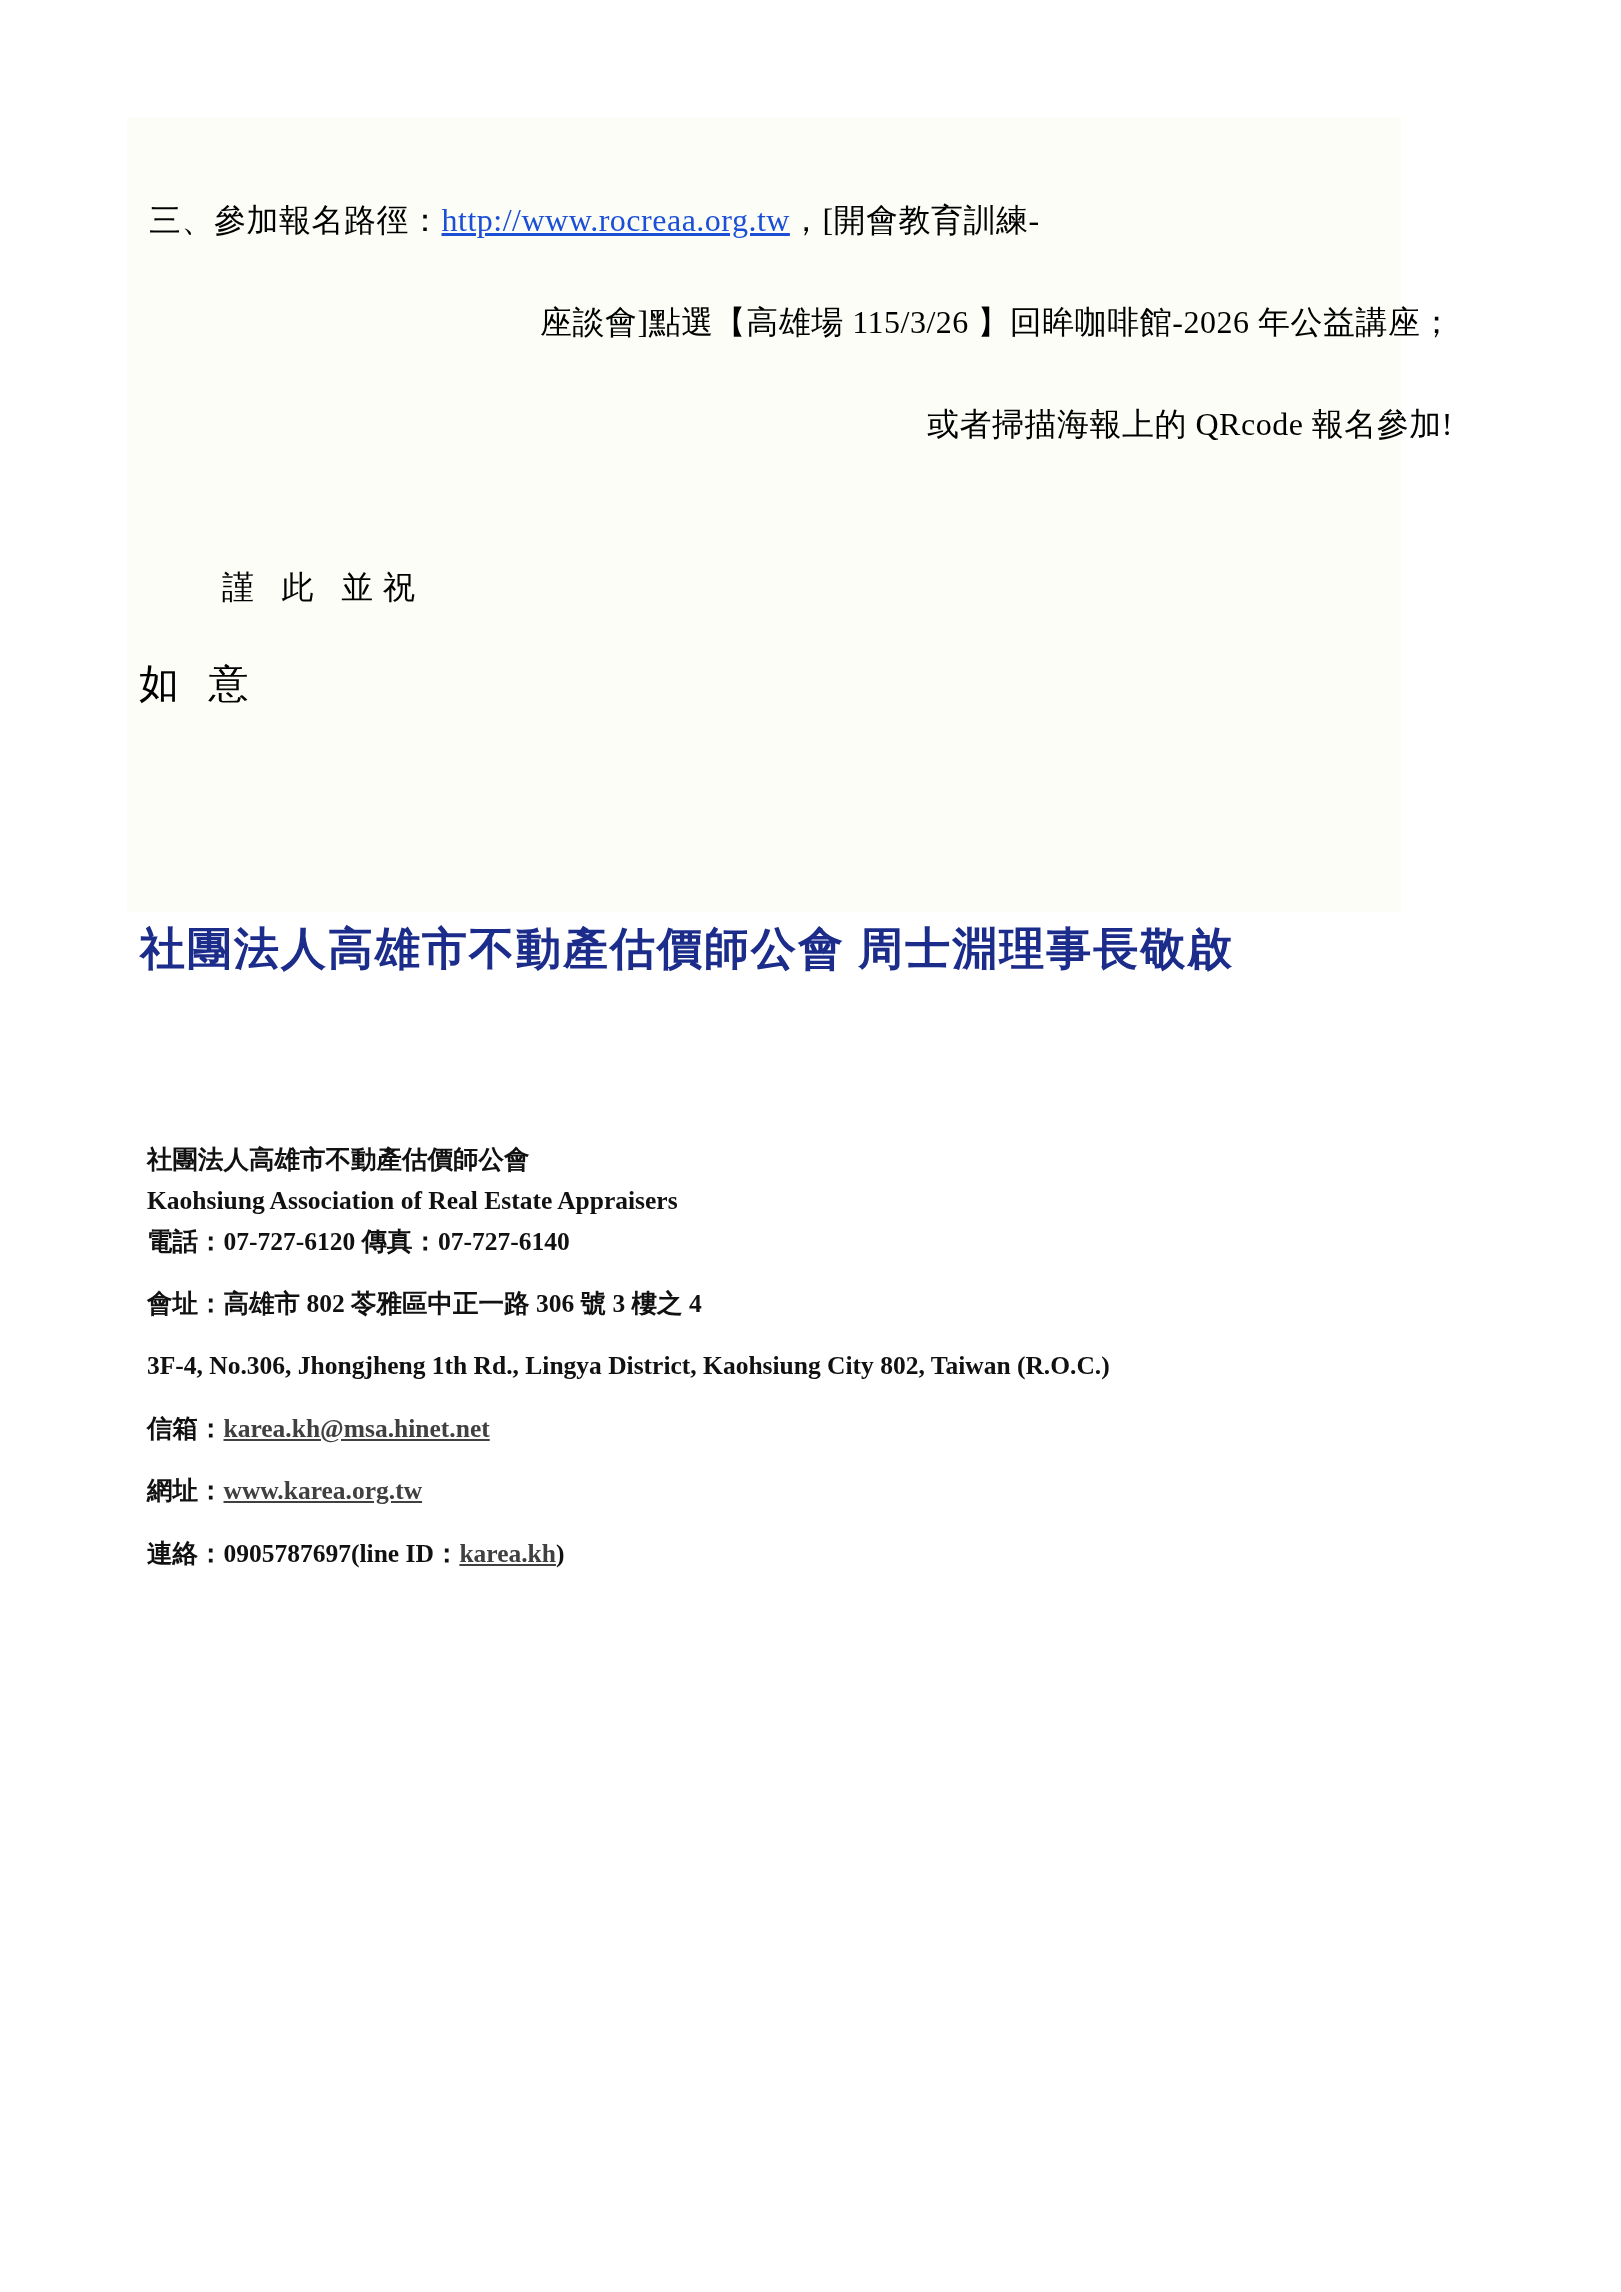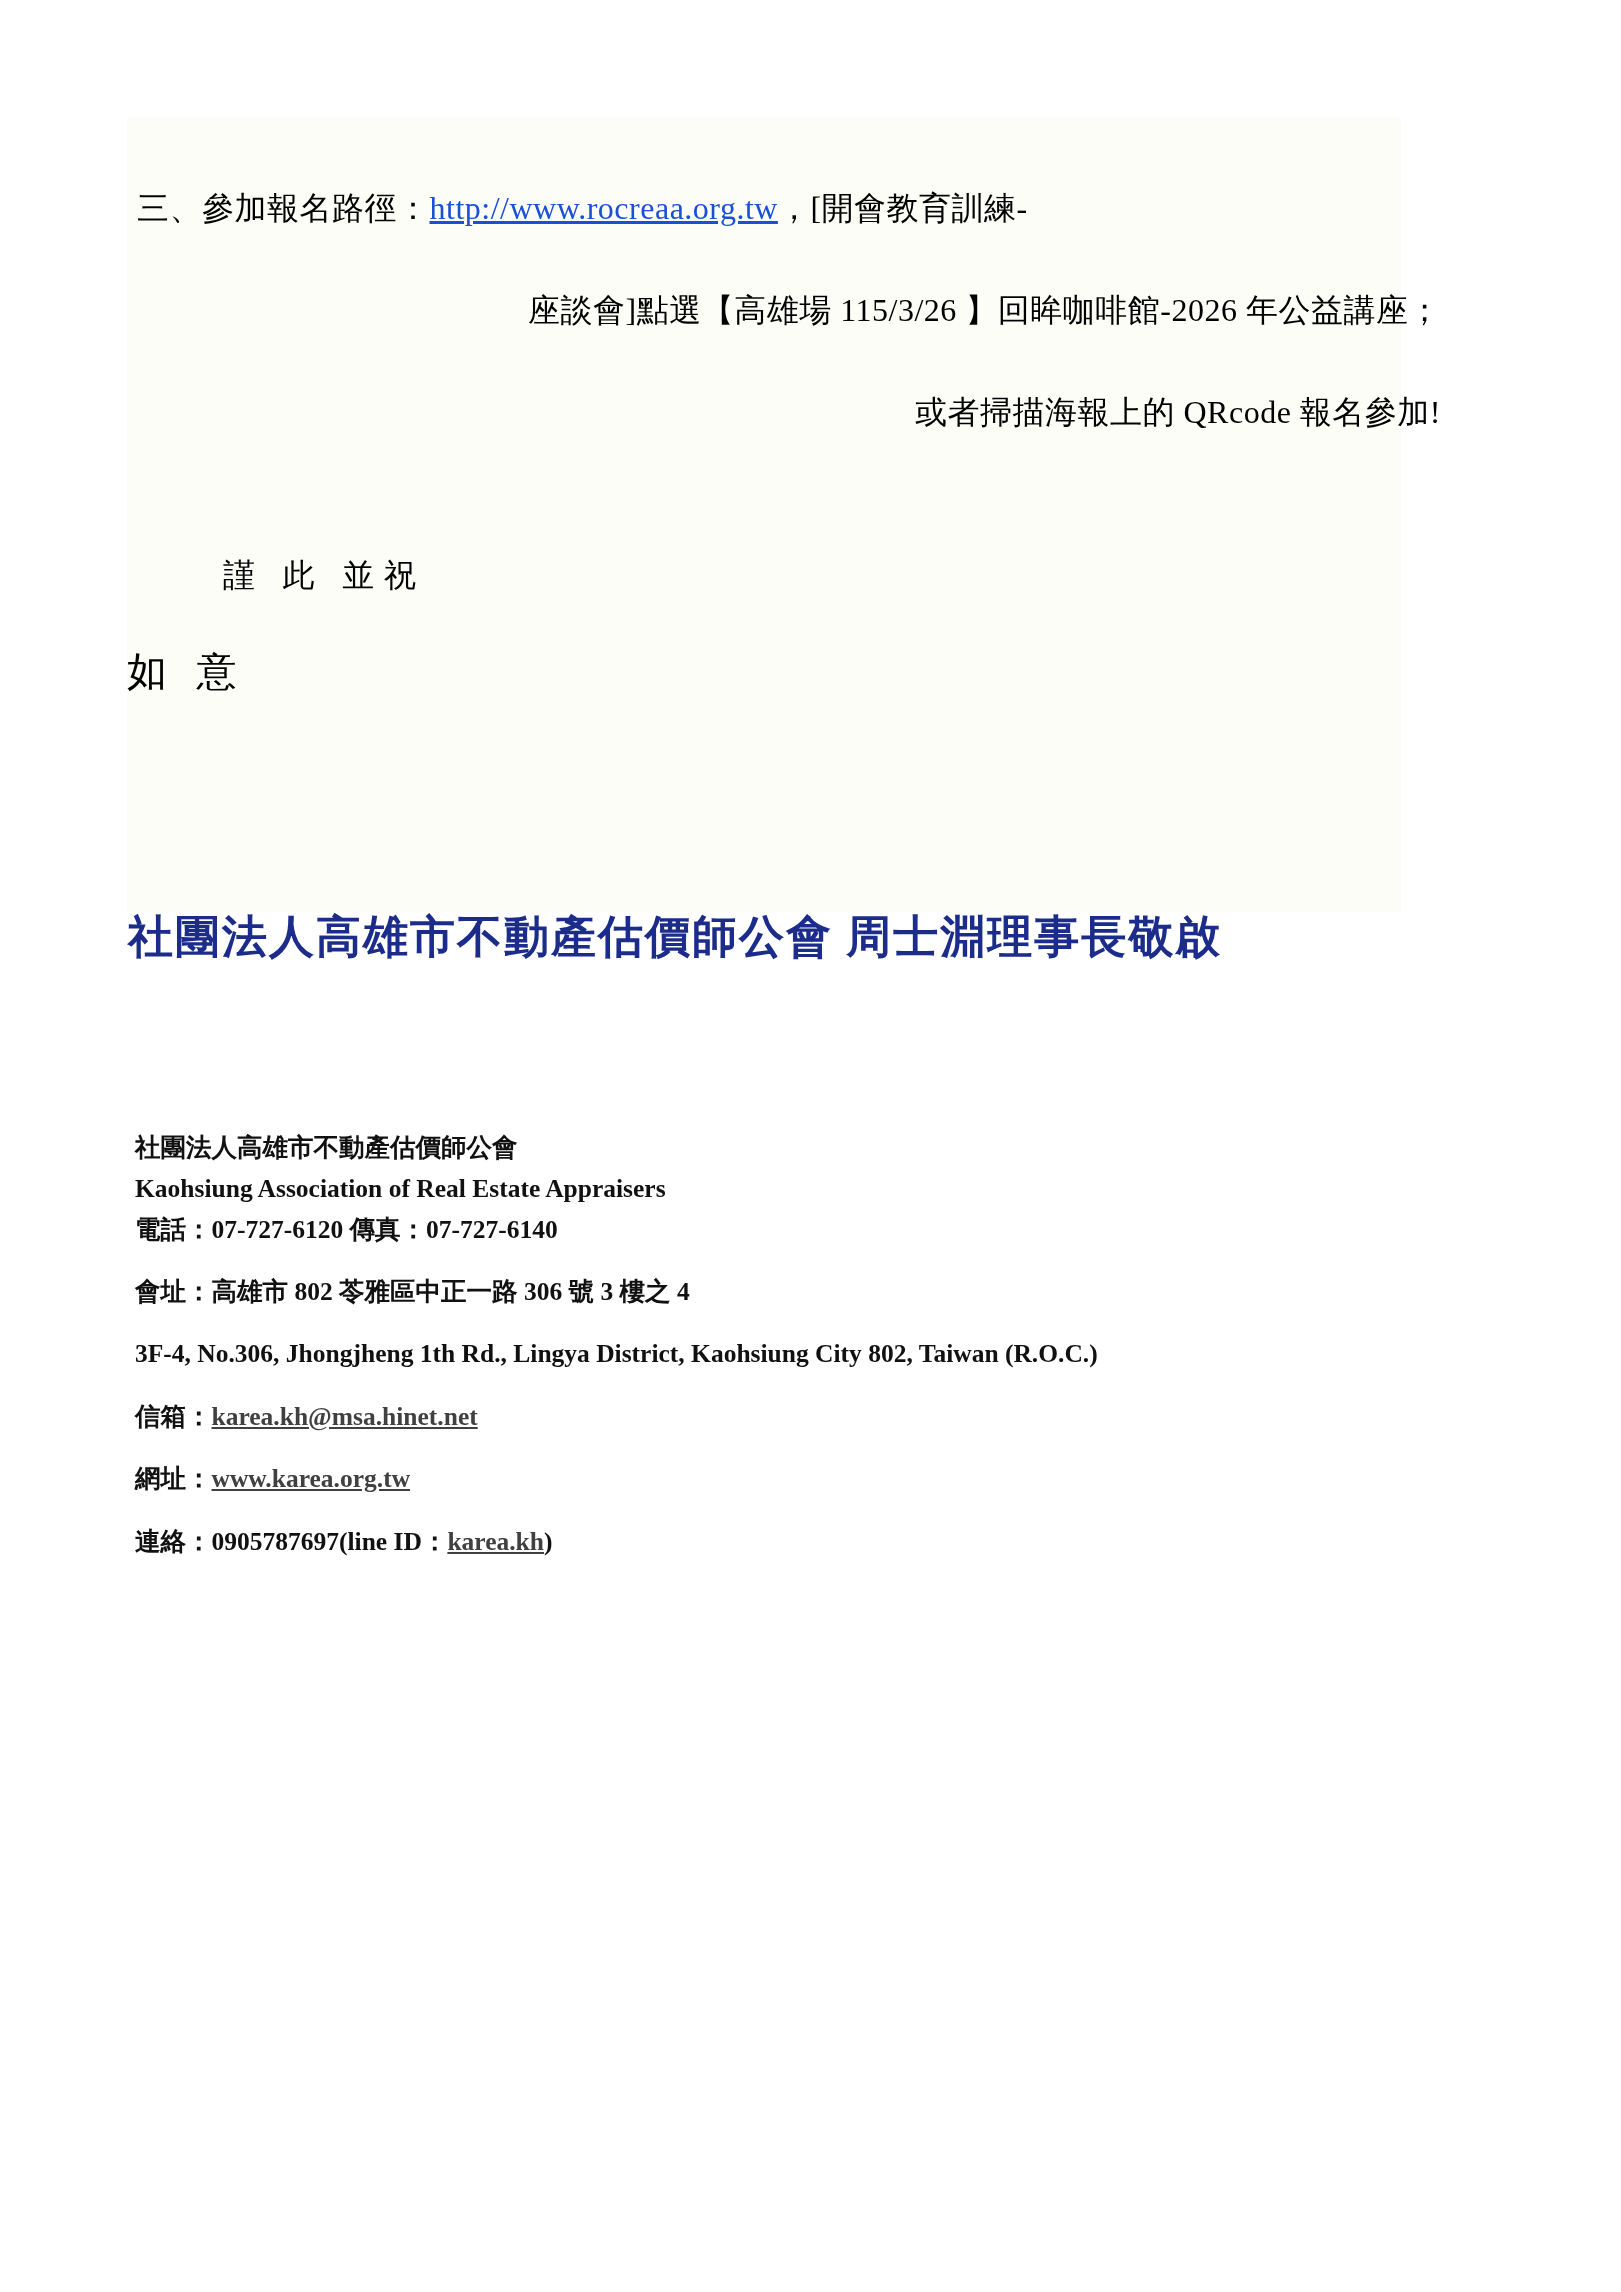--- a/index.html
+++ b/index.html
@@ -13,21 +13,21 @@
     font-family: "Liberation Serif", serif;
     color: #000000;
     position: relative;
     overflow: hidden;
   }
   .page {
     position: relative;
     width: 1621px;
     height: 2293px;
     box-sizing: border-box;
-    padding: 0;
+    padding: 12px;
   }
   
   .scan-tint {
     position: absolute;
     left: 127px;
     top: 118px;
     width: 1274px;
     height: 794px;
     background: #fdfdf7;
     z-index: 0;
@@ -55,21 +55,21 @@
     text-align: right;
   }
   .link {
     color: #1a4fd6;
     text-decoration: underline;
   }
 
   
   .salutation {
     position: absolute;
-    left: 223px;
+    left: 210px;
     top: 554px;
     font-size: 32px;
     letter-spacing: 9.8px;
   }
   .ruyi {
     position: absolute;
     left: 127px;
     top: 644px;
     font-size: 40px;
     letter-spacing: 9.8px;

